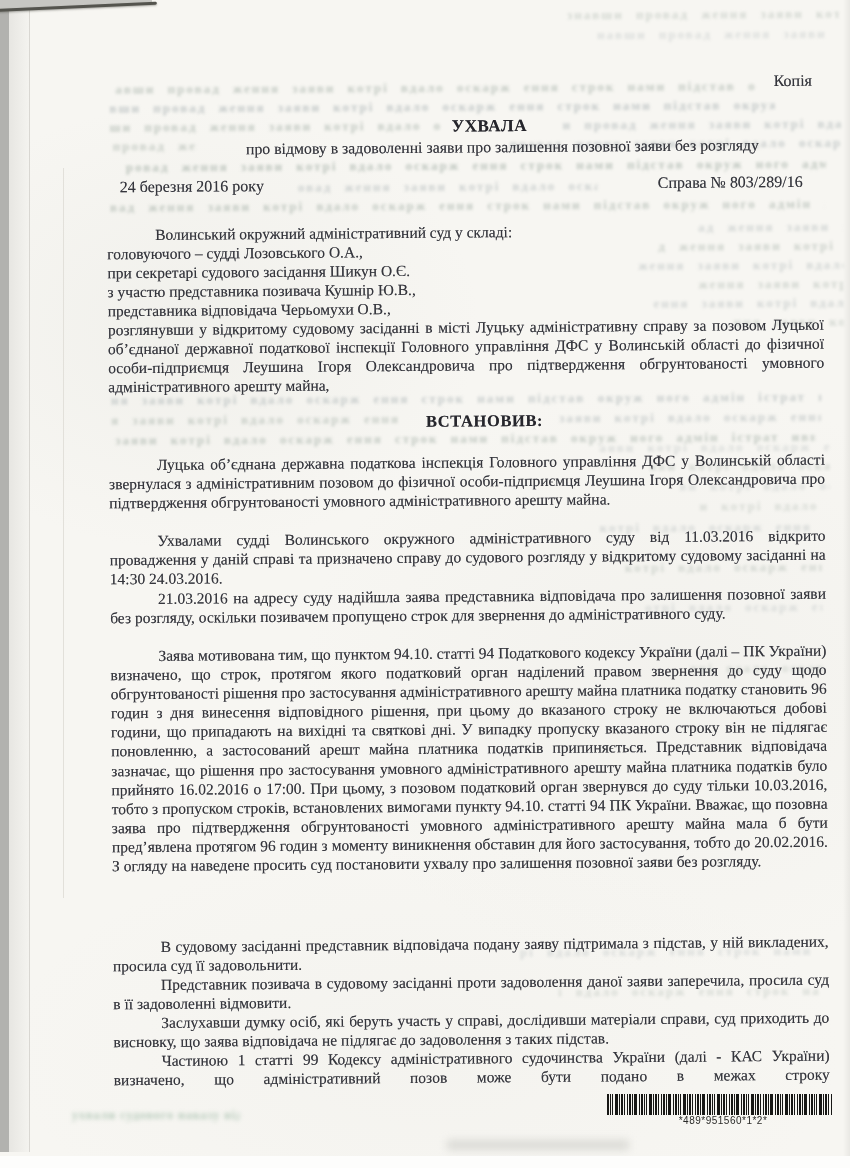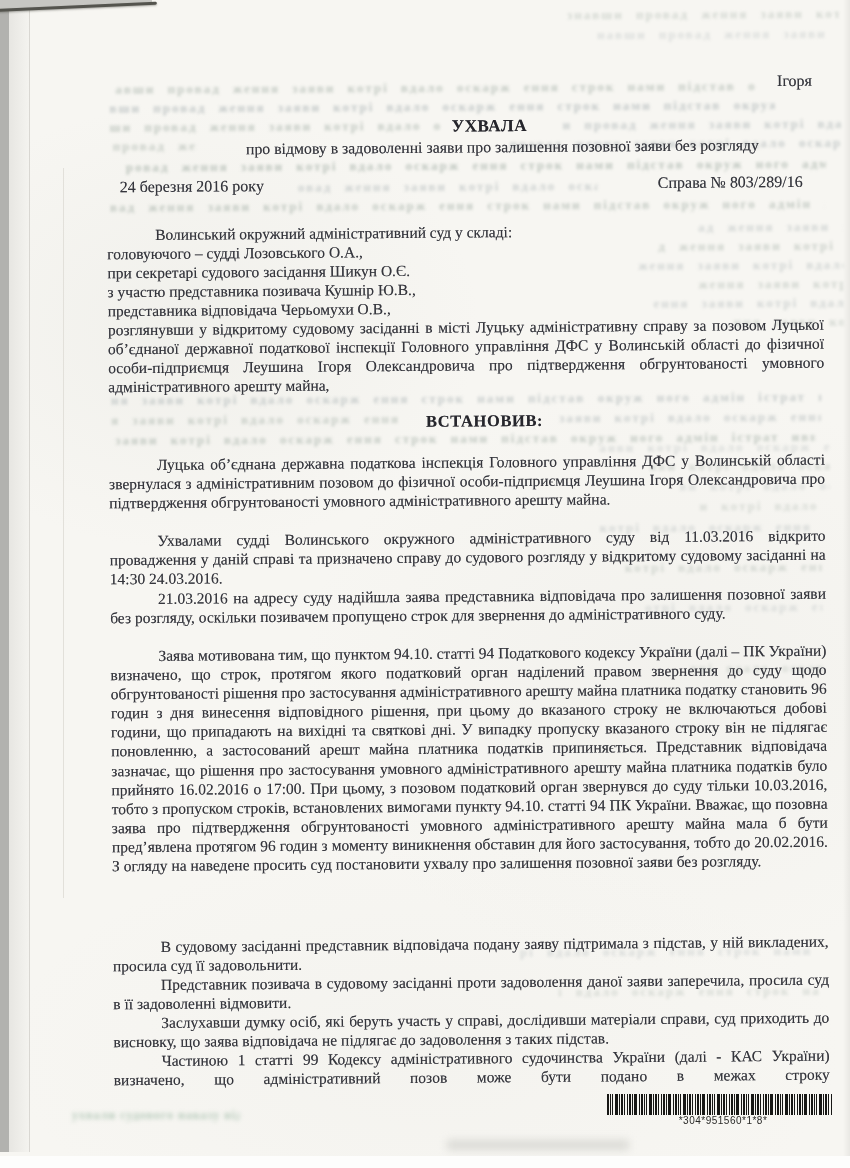--- a/index.html
+++ b/index.html
@@ -97,21 +97,21 @@
       <div class="bleed-line" style="top: 500px; left: 700px; width: 130px; opacity: 0.3; color: rgb(142, 157, 147);">и котрі вдало оскарж ення строк нами підстав окруж ного адмін істрат ивного суду подат кової інспе кції умов ного ареш ту майна позов ної розгл яду щодо справ єдина управ ління весня кодек су прав ами слуха ння знавши провад ження заяви котрі вдало оскарж ення строк нами підстав окруж ного адмін істрат ивного суду подат кової інспе кції умов ного ареш ту майна позов ної розгл яду щодо справ єдина управ ління весня кодек су прав ами слуха ння</div>
       <div class="bleed-line" style="top: 521px; left: 600px; width: 222px; opacity: 0.35; color: rgb(152, 163, 166);"> котрі вдало оскарж ення строк нами підстав окруж ного адмін істрат ивного суду подат кової інспе кції умов ного ареш ту майна позов ної розгл яду щодо справ єдина управ ління весня кодек су прав ами слуха ння знавши провад ження заяви котрі вдало оскарж ення строк нами підстав окруж ного адмін істрат ивного суду подат кової інспе кції умов ного ареш ту майна позов ної розгл яду щодо справ єдина управ ління весня кодек су прав ами слуха ння</div>
       <div class="bleed-line" style="top: 561px; left: 625px; width: 197px; opacity: 0.35; color: rgb(142, 157, 147);">котрі вдало оскарж ення строк нами підстав окруж ного адмін істрат ивного суду подат кової інспе кції умов ного ареш ту майна позов ної розгл яду щодо справ єдина управ ління весня кодек су прав ами слуха ння знавши провад ження заяви котрі вдало оскарж ення строк нами підстав окруж ного адмін істрат ивного суду подат кової інспе кції умов ного ареш ту майна позов ної розгл яду щодо справ єдина управ ління весня кодек су прав ами слуха ння</div>
       <div class="bleed-line" style="top: 601px; left: 645px; width: 177px; opacity: 0.3; color: rgb(152, 163, 166);">отрі вдало оскарж ення строк нами підстав окруж ного адмін істрат ивного суду подат кової інспе кції умов ного ареш ту майна позов ної розгл яду щодо справ єдина управ ління весня кодек су прав ами слуха ння знавши провад ження заяви котрі вдало оскарж ення строк нами підстав окруж ного адмін істрат ивного суду подат кової інспе кції умов ного ареш ту майна позов ної розгл яду щодо справ єдина управ ління весня кодек су прав ами слуха ння</div>
       <div class="bleed-line" style="top: 662px; left: 690px; width: 132px; opacity: 0.3; color: rgb(142, 157, 147);">трі вдало оскарж ення строк нами підстав окруж ного адмін істрат ивного суду подат кової інспе кції умов ного ареш ту майна позов ної розгл яду щодо справ єдина управ ління весня кодек су прав ами слуха ння знавши провад ження заяви котрі вдало оскарж ення строк нами підстав окруж ного адмін істрат ивного суду подат кової інспе кції умов ного ареш ту майна позов ної розгл яду щодо справ єдина управ ління весня кодек су прав ами слуха ння</div>
       <div class="bleed-line" style="top: 945px; left: 518px; width: 300px; opacity: 0.32; color: rgb(152, 163, 166);">рі вдало оскарж ення строк нами підстав окруж ного адмін істрат ивного суду подат кової інспе кції умов ного ареш ту майна позов ної розгл яду щодо справ єдина управ ління весня кодек су прав ами слуха ння знавши провад ження заяви котрі вдало оскарж ення строк нами підстав окруж ного адмін істрат ивного суду подат кової інспе кції умов ного ареш ту майна позов ної розгл яду щодо справ єдина управ ління весня кодек су прав ами слуха ння</div>
       <div class="bleed-line" style="top: 985px; left: 556px; width: 262px; opacity: 0.3; color: rgb(142, 157, 147);">і вдало оскарж ення строк нами підстав окруж ного адмін істрат ивного суду подат кової інспе кції умов ного ареш ту майна позов ної розгл яду щодо справ єдина управ ління весня кодек су прав ами слуха ння знавши провад ження заяви котрі вдало оскарж ення строк нами підстав окруж ного адмін істрат ивного суду подат кової інспе кції умов ного ареш ту майна позов ної розгл яду щодо справ єдина управ ління весня кодек су прав ами слуха ння</div>
     </div>
 
   <div class="content">
-    <div class="copy-label">Ігоря</div>
+    <div class="copy-label">Копія</div>
     <h1 class="doc-title">УХВАЛА</h1>
     <div class="doc-subtitle">про відмову в задоволенні заяви про залишення позовної заяви без розгляду</div>
     <div class="meta-row">
       <span>24 березня 2016 року</span>
       <span>Справа № 803/289/16</span>
     </div>
 
     <div id="intro-block">
         <div class="intro-line" style="top: 222px; padding-left: 48px;">Волинський окружний адміністративний суд у складі:</div>
         <div class="intro-line" style="top: 241px; padding-left: 0px;">головуючого – судді Лозовського О.А.,</div>
@@ -211,19 +211,19 @@
         <div style="width: 1px; margin-right: 1px;"></div>
         <div style="width: 2px; margin-right: 1px;"></div>
         <div style="width: 1px; margin-right: 1px;"></div>
         <div style="width: 1px; margin-right: 2px;"></div>
         <div style="width: 3px; margin-right: 1px;"></div>
         <div style="width: 1px; margin-right: 1px;"></div>
         <div style="width: 2px; margin-right: 1px;"></div>
         <div style="width: 1px; margin-right: 2px;"></div>
         <div style="width: 1px; margin-right: 1px;"></div>
       </div>
-    <div class="barcode-text">*304*951560*1*8*</div>
+    <div class="barcode-text">*489*951560*1*2*</div>
   </div>
 
   <div class="stamp-bleed">ухвали судового наказу відмітки</div>
   <div class="smudge"></div>
   <div class="bottom-white"></div>
 </div>
 
 </body></html>

